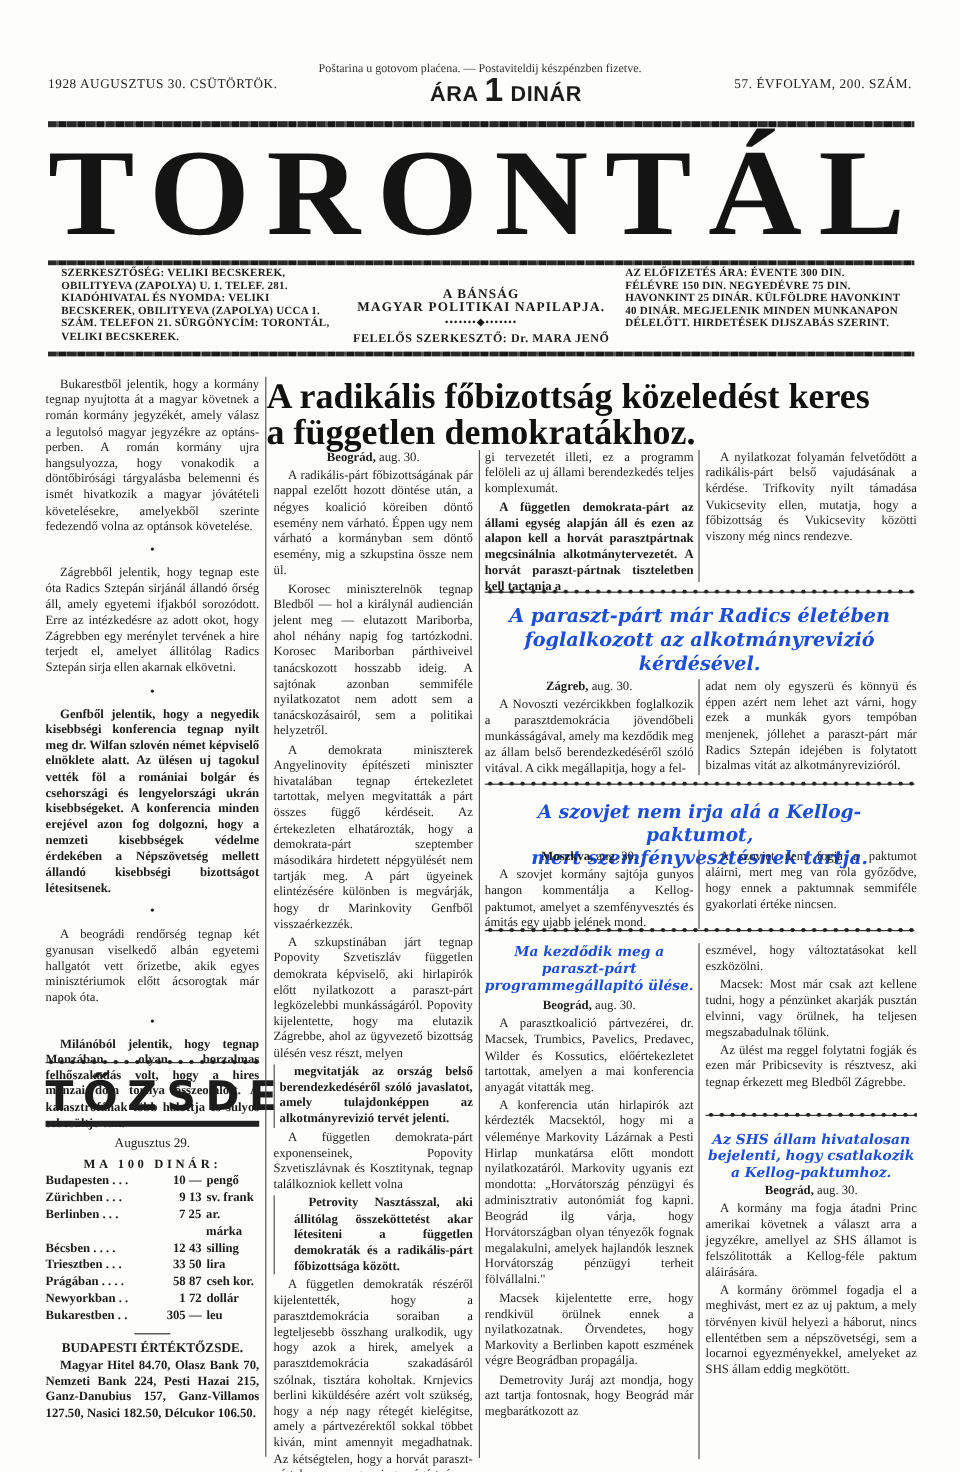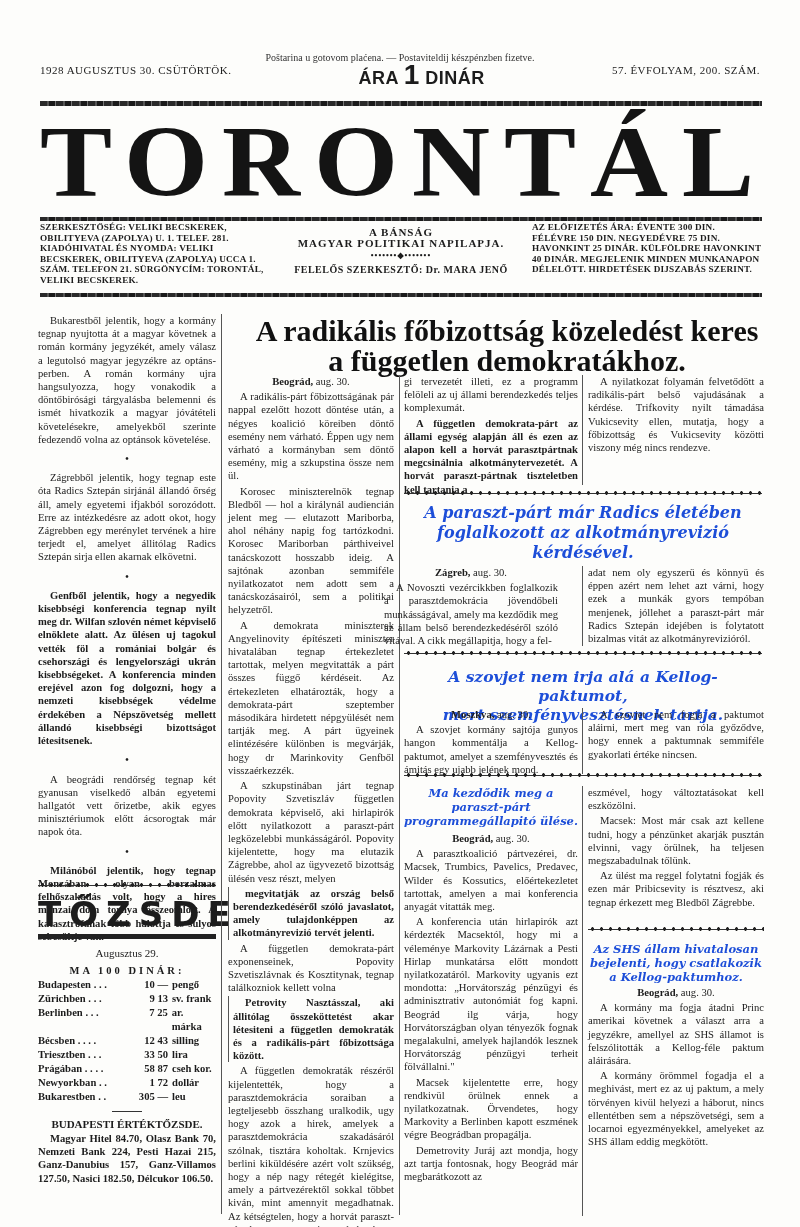--- a/index.html
+++ b/index.html
@@ -7,34 +7,34 @@
 body{font-family:"Liberation Serif",serif;color:#1c1c1c;position:relative}
 .abs{position:absolute}
 .post{top:52px;left:0;width:800px;text-align:center;font-size:10px;color:#333}
 .dateline{top:64px;left:40px;width:720px;display:flex;justify-content:space-between;align-items:flex-start}
 .dateline .l,.dateline .r{font-size:11px;letter-spacing:.5px;color:#222}
 .dateline .c{font-family:"Liberation Sans",sans-serif;font-weight:bold;font-size:18px;letter-spacing:.5px}
 .dateline .c b{font-size:28px;line-height:22px}
 .rule{height:5px;background:repeating-linear-gradient(90deg,#2a2a2a 0 7px,#555 7px 9px,#1a1a1a 9px 15px,#777 15px 16px)}
 .rule.thin{height:4px}
 .masthead{top:112px;left:40px;width:722px;text-align:center;font-family:"Liberation Serif",serif;font-weight:bold;font-size:108px;letter-spacing:14px;line-height:100px;color:#141414;transform:scaleY(.95)}
-.info{top:222px;left:40px;width:722px;display:flex;justify-content:space-between;font-family:"Liberation Serif",serif;font-weight:bold;font-size:9.2px;line-height:10.5px}
+.info{top:222px;left:40px;width:722px;display:flex;justify-content:center;font-family:"Liberation Serif",serif;font-weight:bold;font-size:9.2px;line-height:10.5px}
 .info .box{width:230px;text-transform:uppercase;letter-spacing:.2px}
 .info .mid{width:240px;text-align:center}
-.info .mid .a{font-size:11px;letter-spacing:1px;margin-top:5px}
+.info .mid .a{font-size:11px;letter-spacing:1px;margin-top:18px}
 .info .mid .b{font-size:11px;letter-spacing:1px}
 .info .mid .dots{font-size:8px;letter-spacing:1px;margin:3px 0}
 .info .mid .c{font-size:10px;letter-spacing:.5px}
 .col{font-size:10.6px;line-height:13.2px;text-align:justify;hyphens:auto}
 .col p{text-indent:12px;margin-bottom:2px}
 .col p.b{font-weight:bold}
 .bullet{text-align:center;font-weight:bold;font-size:10px;margin:6px 0}
 .dotrule{height:6px;background:radial-gradient(circle,#222 1.6px,transparent 1.9px) 0 0/9px 6px repeat-x,linear-gradient(#333,#333) 0 2.6px/100% 1px no-repeat}
 .vline{position:absolute;width:1px;background:#555}
-.h1{top:316px;left:222px;width:570px;text-align:center;font-family:"Liberation Serif",serif;font-weight:bold;font-size:30px;line-height:30px;color:#111}
+.h1{top:316px;left:222px;width:570px;font-family:"Liberation Serif",serif;font-weight:bold;font-size:30px;line-height:30px;color:#111}
 .hi{font-family:"DejaVu Serif",serif;font-style:italic;font-weight:bold;color:#1d4ed8;text-align:center}
 .dl{text-align:center;font-size:10.6px;margin-bottom:2px}
 .dl b{font-weight:bold}
 .tozsde{font-family:"DejaVu Sans",sans-serif;font-weight:bold;font-size:34px;letter-spacing:8px;text-align:center;line-height:36px}
 .tbl{font-size:10.6px;line-height:14px;font-weight:bold}
 .tbl .row{display:flex}
 .tbl .n{width:92px}
 .tbl .v{width:42px;text-align:right;padding-right:4px}
 </style>
 </head>
@@ -139,39 +139,39 @@
 </div>
 
 <div class="abs col" style="top:375px;left:228px;width:166px">
   <div class="dl"><b>Beográd,</b> <span>aug. 30.</span></div>
   <p>A radikális-párt főbizottságának pár nappal ezelőtt hozott döntése után, a négyes koalició köreiben döntő esemény nem várható. Éppen ugy nem várható a kormányban sem döntő esemény, mig a szkupstina össze nem ül.</p>
   <p>Korosec miniszterelnök tegnap Bledből — hol a királynál audiencián jelent meg — elutazott Mariborba, ahol néhány napig fog tartózkodni. Korosec Mariborban párthiveivel tanácskozott hosszabb ideig. A sajtónak azonban semmiféle nyilatkozatot nem adott sem a tanácskozásairól, sem a politikai helyzetről.</p>
   <p>A demokrata miniszterek Angyelinovity építészeti miniszter hivatalában tegnap értekezletet tartottak, melyen megvitatták a párt összes függő kérdéseit. Az értekezleten elhatározták, hogy a demokrata-párt szeptember másodikára hirdetett népgyülését nem tartják meg. A párt ügyeinek elintézésére különben is megvárják, hogy dr Marinkovity Genfből visszaérkezzék.</p>
   <p>A szkupstinában járt tegnap Popovity Szvetiszláv független demokrata képviselő, aki hirlapirók előtt nyilatkozott a paraszt-párt legközelebbi munkásságáról. Popovity kijelentette, hogy ma elutazik Zágrebbe, ahol az ügyvezető bizottság ülésén vesz részt, melyen</p>
   <p class="b" style="border-left:1px solid #555;padding-left:4px">megvitatják az ország belső berendezkedéséről szóló javaslatot, amely tulajdonképpen az alkotmányrevizió tervét jelenti.</p>
   <p>A független demokrata-párt exponenseinek, Popovity Szvetiszlávnak és Kosztitynak, tegnap találkozniok kellett volna</p>
-  <p class="b" style="border-left:1px solid #555;padding-left:4px">Petrovity Nasztásszal, aki állitólag összeköttetést akar létesiteni a független demokraták és a radikális-párt főbizottsága között.</p>
+  <p class="b" style="border-left:1px solid #555;padding-left:16px">Petrovity Nasztásszal, aki állitólag összeköttetést akar létesiteni a független demokraták és a radikális-párt főbizottsága között.</p>
   <p>A független demokraták részéről kijelentették, hogy a parasztdemokrácia soraiban a legteljesebb összhang uralkodik, ugy hogy azok a hirek, amelyek a parasztdemokrácia szakadásáról szólnak, tisztára koholtak. Krnjevics berlini kiküldésére azért volt szükség, hogy a nép nagy rétegét kielégitse, amely a pártvezérektől sokkal többet kiván, mint amennyit megadhatnak. Az kétségtelen, hogy a horvát paraszt-párt harca az egyenjogusságért és az egyenlőségért, teljesen indokolt.</p>
 
 </div>
 
 <div class="vline" style="top:375px;left:399px;height:840px"></div>
 
 <div class="abs col" style="top:375px;left:404px;width:174px">
   <p style="text-indent:0">gi tervezetét illeti, ez a programm felöleli az uj állami berendezkedés teljes komplexumát.</p>
   <p class="b">A független demokrata-párt az állami egység alapján áll és ezen az alapon kell a horvát parasztpártnak megcsinálnia alkotmánytervezetét. A horvát paraszt-pártnak tiszteletben kell tartania a</p>
 </div>
 <div class="vline" style="top:375px;left:582px;height:110px"></div>
 <div class="abs col" style="top:375px;left:588px;width:176px">
   <p>A nyilatkozat folyamán felvetődött a radikális-párt belső vajudásának a kérdése. Trifkovity nyilt támadása Vukicsevity ellen, mutatja, hogy a főbizottság és Vukicsevity közötti viszony még nincs rendezve.</p>
 </div>
 
 <div class="abs dotrule" style="top:490px;left:404px;width:358px"></div>
 <div class="abs hi" style="top:503px;left:404px;width:358px;font-size:16px;line-height:20px">A paraszt-párt már Radics életében foglalkozott az alkotmányrevizió kérdésével.</div>
-<div class="abs col" style="top:566px;left:384px;width:174px">
+<div class="abs col" style="top:566px;left:404px;width:174px">
   <div class="dl"><b>Zágreb,</b> <span>aug. 30.</span></div>
   <p>A Novoszti vezércikkben foglalkozik a parasztdemokrácia jövendőbeli munkásságával, amely ma kezdődik meg az állam belső berendezkedéséről szóló vitával. A cikk megállapitja, hogy a fel-</p>
 </div>
 <div class="vline" style="top:566px;left:582px;height:80px"></div>
 <div class="abs col" style="top:566px;left:588px;width:176px">
   <p style="text-indent:0">adat nem oly egyszerü és könnyü és éppen azért nem lehet azt várni, hogy ezek a munkák gyors tempóban menjenek, jóllehet a paraszt-párt már Radics Sztepán idejében is folytatott bizalmas vitát az alkotmányrevizióról.</p>
 </div>
 
 <div class="abs dotrule" style="top:650px;left:404px;width:358px"></div>
 <div class="abs hi" style="top:667px;left:404px;width:358px;font-size:15.5px;line-height:19px">

